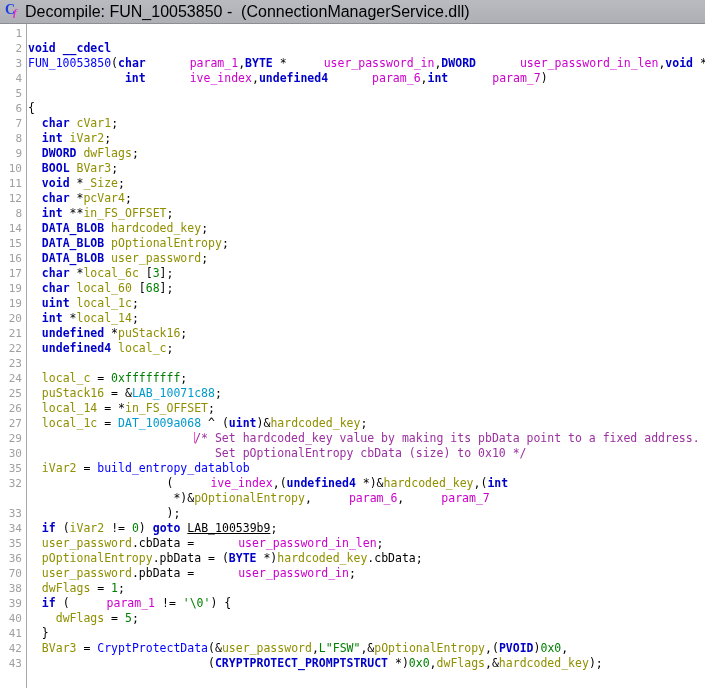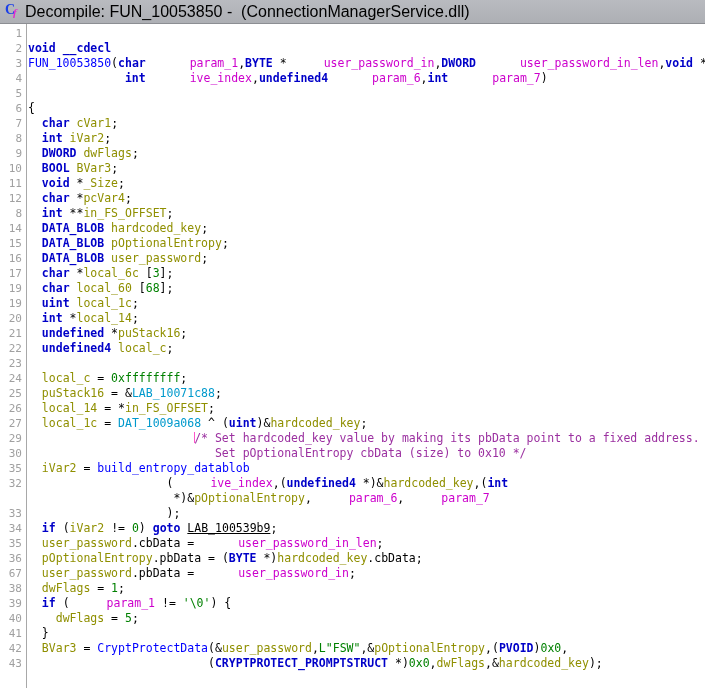--- a/index.html
+++ b/index.html
@@ -185,21 +185,21 @@
         <div class="line"><span class="lno">27</span><span class="code"><span class="t-plain">  </span><span class="t-var">local_1c</span><span class="t-plain"> = </span><span class="t-global">DAT_1009a068</span><span class="t-plain"> ^ (</span><span class="t-kw">uint</span><span class="t-plain">)&amp;</span><span class="t-var">hardcoded_key</span><span class="t-plain">;</span></span></div>
         <div class="line"><span class="lno">29</span><span class="code"><span class="t-plain">                        </span><span class="caret"></span><span class="t-comment">/* Set hardcoded_key value by making its pbData point to a fixed address.</span></span></div>
         <div class="line"><span class="lno">30</span><span class="code"><span class="t-plain">                           </span><span class="t-comment">Set pOptionalEntropy cbData (size) to 0x10 */</span></span></div>
         <div class="line"><span class="lno">35</span><span class="code"><span class="t-plain">  </span><span class="t-var">iVar2</span><span class="t-plain"> = </span><span class="t-fn">build_entropy_datablob</span></span></div>
         <div class="line"><span class="lno">32</span><span class="code"><span class="t-plain">                    (</span><span class="t-param">ive_index</span><span class="t-plain">,(</span><span class="t-kw">undefined4</span><span class="t-plain"> *)&amp;</span><span class="t-var">hardcoded_key</span><span class="t-plain">,(</span><span class="t-kw">int</span></span></div>
         <div class="line"><span class="lno"></span><span class="code"><span class="t-plain">                     *)&amp;</span><span class="t-var">pOptionalEntropy</span><span class="t-plain">,</span><span class="t-param">param_6</span><span class="t-plain">,</span><span class="t-param">param_7</span></span></div>
         <div class="line"><span class="lno">33</span><span class="code"><span class="t-plain">                    );</span></span></div>
         <div class="line"><span class="lno">34</span><span class="code"><span class="t-plain">  </span><span class="t-kw">if</span><span class="t-plain"> (</span><span class="t-var">iVar2</span><span class="t-plain"> != </span><span class="t-const">0</span><span class="t-plain">) </span><span class="t-kw">goto</span><span class="t-plain"> </span><span class="t-label">LAB_100539b9</span><span class="t-plain">;</span></span></div>
         <div class="line"><span class="lno">35</span><span class="code"><span class="t-plain">  </span><span class="t-var">user_password</span><span class="t-plain">.cbData = </span><span class="t-param">user_password_in_len</span><span class="t-plain">;</span></span></div>
         <div class="line"><span class="lno">36</span><span class="code"><span class="t-plain">  </span><span class="t-var">pOptionalEntropy</span><span class="t-plain">.pbData = (</span><span class="t-kw">BYTE</span><span class="t-plain"> *)</span><span class="t-var">hardcoded_key</span><span class="t-plain">.cbData;</span></span></div>
-        <div class="line"><span class="lno">67</span><span class="code"><span class="t-plain">  </span><span class="t-var">user_password</span><span class="t-plain">.pbData = </span><span class="t-param">user_password_in</span><span class="t-plain">;</span></span></div>
+        <div class="line"><span class="lno">70</span><span class="code"><span class="t-plain">  </span><span class="t-var">user_password</span><span class="t-plain">.pbData = </span><span class="t-param">user_password_in</span><span class="t-plain">;</span></span></div>
         <div class="line"><span class="lno">38</span><span class="code"><span class="t-plain">  </span><span class="t-var">dwFlags</span><span class="t-plain"> = </span><span class="t-const">1</span><span class="t-plain">;</span></span></div>
         <div class="line"><span class="lno">39</span><span class="code"><span class="t-plain">  </span><span class="t-kw">if</span><span class="t-plain"> (</span><span class="t-param">param_1</span><span class="t-plain"> != </span><span class="t-const">'\0'</span><span class="t-plain">) {</span></span></div>
         <div class="line"><span class="lno">40</span><span class="code"><span class="t-plain">    </span><span class="t-var">dwFlags</span><span class="t-plain"> = </span><span class="t-const">5</span><span class="t-plain">;</span></span></div>
         <div class="line"><span class="lno">41</span><span class="code"><span class="t-plain">  }</span></span></div>
         <div class="line"><span class="lno">42</span><span class="code"><span class="t-plain">  </span><span class="t-var">BVar3</span><span class="t-plain"> = </span><span class="t-fn">CryptProtectData</span><span class="t-plain">(&amp;</span><span class="t-var">user_password</span><span class="t-plain">,</span><span class="t-str">L"FSW"</span><span class="t-plain">,&amp;</span><span class="t-var">pOptionalEntropy</span><span class="t-plain">,(</span><span class="t-kw">PVOID</span><span class="t-plain">)</span><span class="t-const">0x0</span><span class="t-plain">,</span></span></div>
         <div class="line"><span class="lno">43</span><span class="code"><span class="t-plain">                          (</span><span class="t-kw">CRYPTPROTECT_PROMPTSTRUCT</span><span class="t-plain"> *)</span><span class="t-const">0x0</span><span class="t-plain">,</span><span class="t-var">dwFlags</span><span class="t-plain">,&amp;</span><span class="t-var">hardcoded_key</span><span class="t-plain">);</span></span></div>
       </div>
   </div>
 
 </div>

